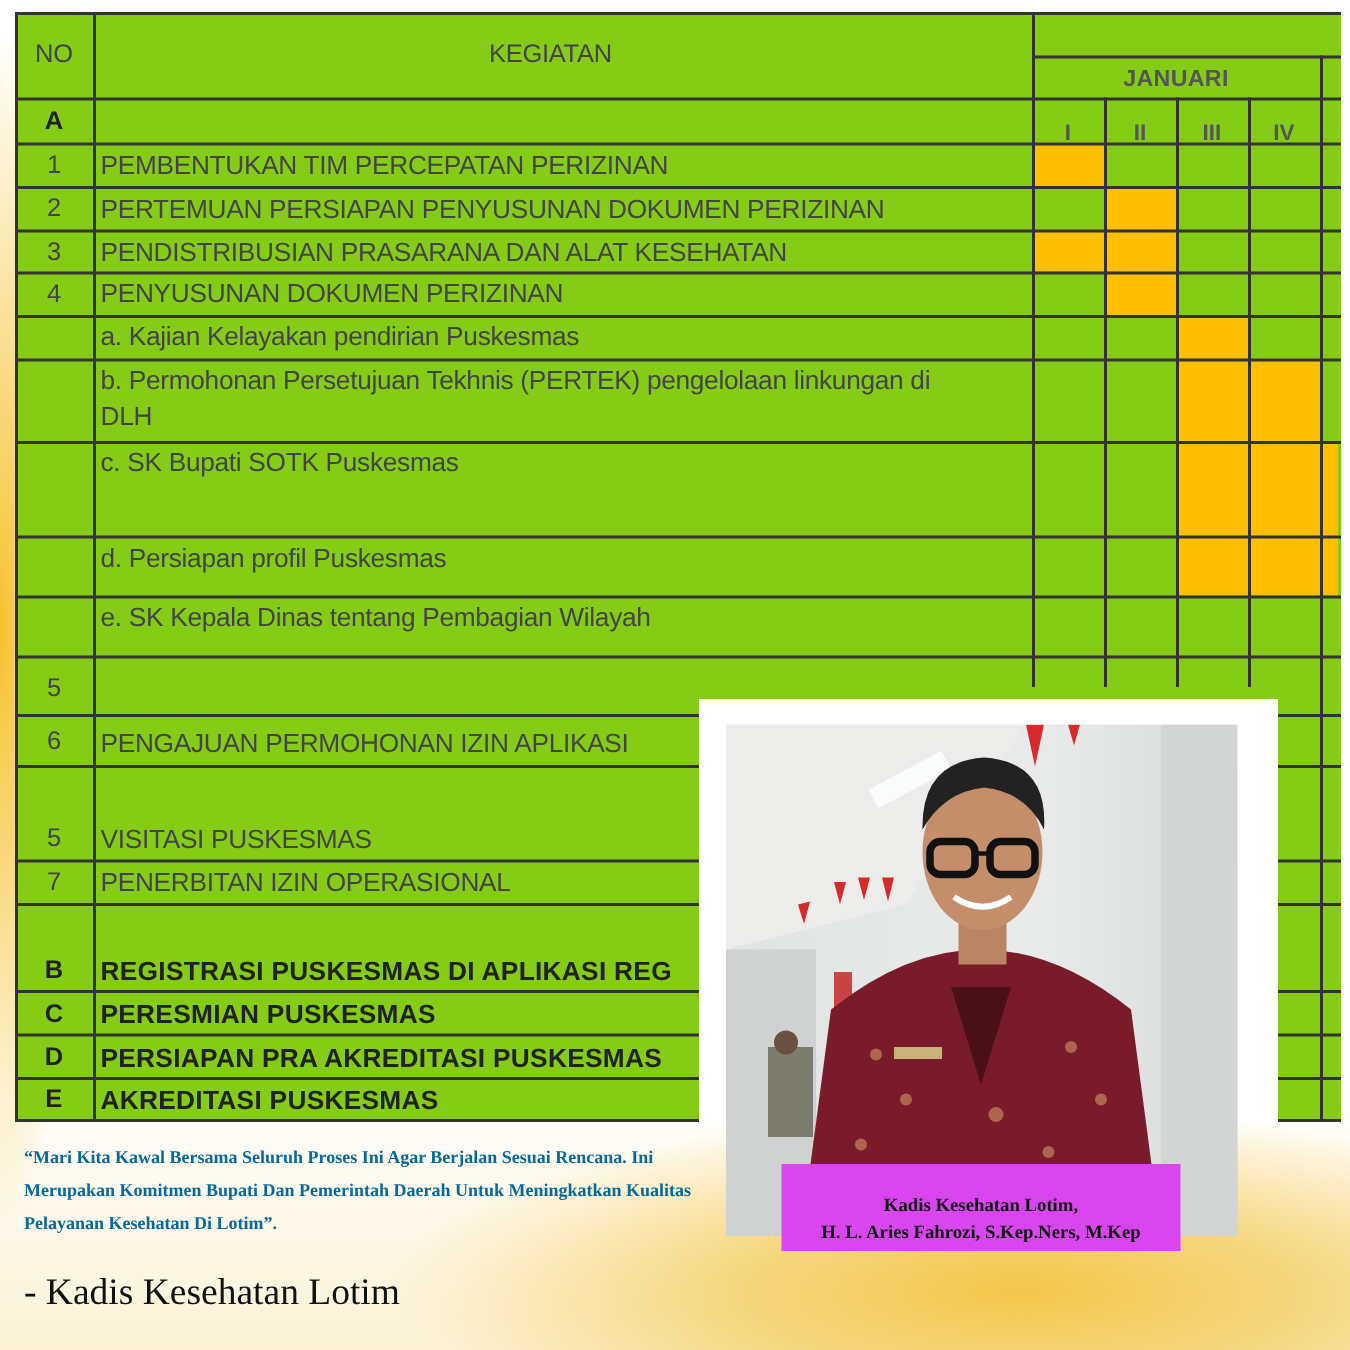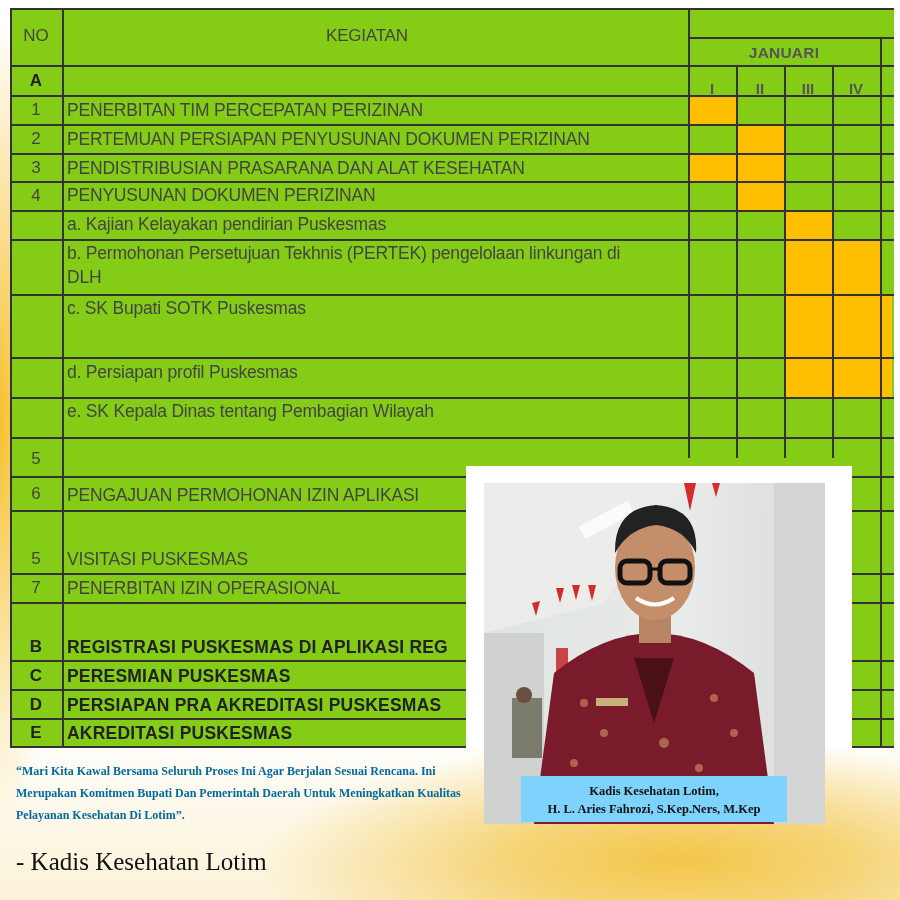--- a/index.html
+++ b/index.html
@@ -36,23 +36,23 @@
     font-family: "Liberation Serif", serif; font-weight:bold;
     color:#0369a1; font-size:12px; line-height:22px;
   }
   .quote-author {
     position:absolute; left:16px; top:848px;
     font-family: "Liberation Serif", serif; font-weight:normal;
     color:#111; font-size:25px;
   }
   .caption {
     position:absolute; left:521px; top:776px; width:266px; height:40px;
-    background:#7dd3fc; text-align:center;
+    background:#d946ef; text-align:center;
     font-family: "Liberation Serif", serif; font-weight:bold; color:#111;
-    font-size:12.5px; line-height:18px; padding-top:6px;
+    font-size:12.5px; line-height:18px; padding-top:18px;
   }
 </style>
 </head>
 <body>
 
 <div class="sheet">
 
   <div class="fill" style="left:678px;top:87px;width:48px;height:29px;"></div>
 
   <div class="fill" style="left:726px;top:116px;width:48px;height:29px;"></div>
@@ -110,21 +110,21 @@
   <div class="cell-text" style="left:316px;top:18px;font-size:17px;">KEGIATAN</div>
   <div class="cell-text bold" style="left:678px;top:36px;width:192px;text-align:center;font-size:15.5px;color:#555;">JANUARI</div>
   <div class="week" style="left:678px;">I</div>
   <div class="week" style="left:726px;">II</div>
   <div class="week" style="left:774px;">III</div>
   <div class="week" style="left:822px;">IV</div>
 
   <div class="no bold" style="top:63px;font-weight:bold;">A</div>
 
   <div class="no" style="top:92px;">1</div>
-  <div class="cell-text" style="left:57px;top:92px;">PENERBITAN TIM PERCEPATAN PERIZINAN</div>
+  <div class="cell-text" style="left:57px;top:92px;">PEMBENTUKAN TIM PERCEPATAN PERIZINAN</div>
 
   <div class="no" style="top:121px;">2</div>
   <div class="cell-text" style="left:57px;top:121px;">PERTEMUAN PERSIAPAN PENYUSUNAN DOKUMEN PERIZINAN</div>
 
   <div class="no" style="top:150px;">3</div>
   <div class="cell-text" style="left:57px;top:150px;">PENDISTRIBUSIAN PRASARANA DAN ALAT KESEHATAN</div>
 
   <div class="no" style="top:178px;">4</div>
   <div class="cell-text" style="left:57px;top:177px;">PENYUSUNAN DOKUMEN PERIZINAN</div>
 

